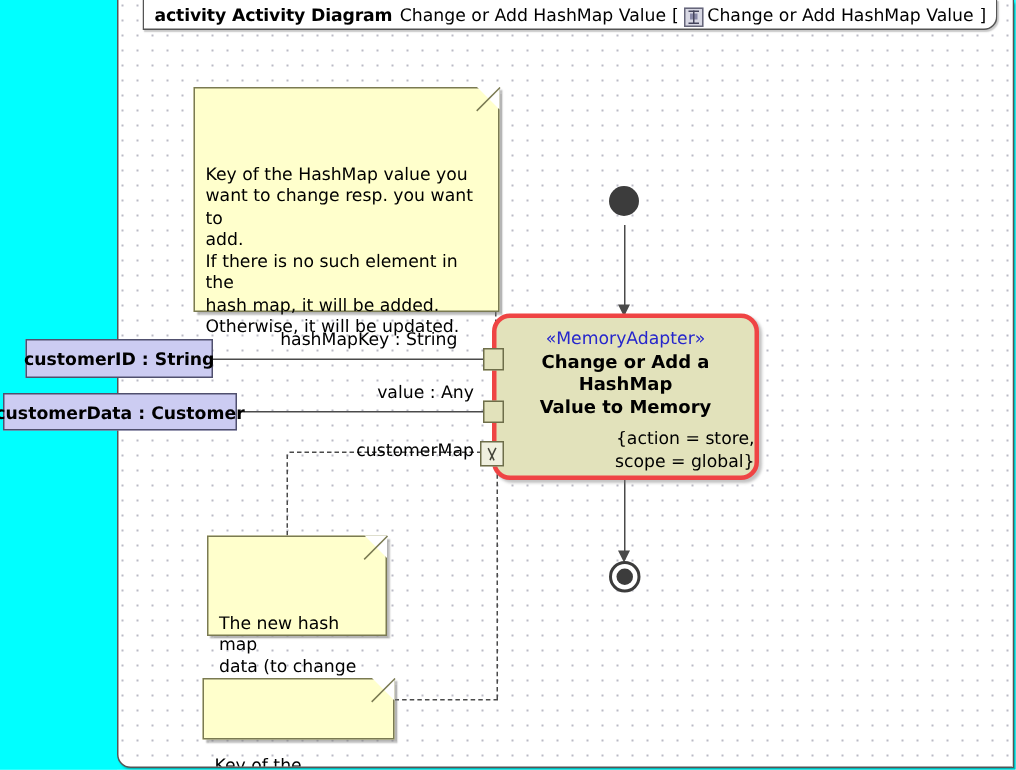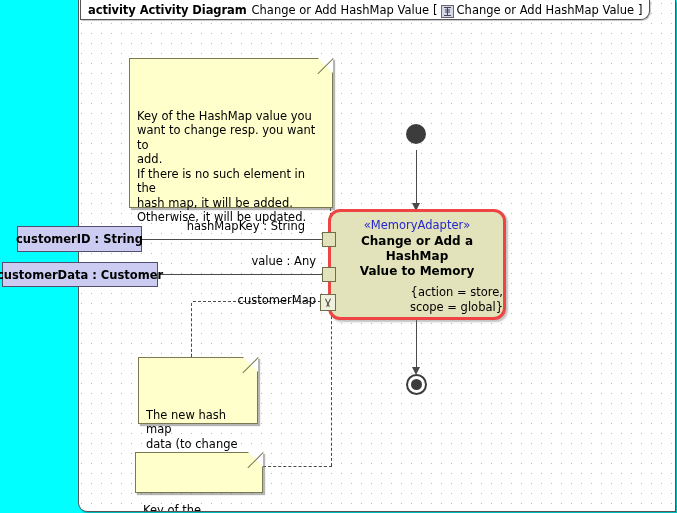--- a/index.html
+++ b/index.html
@@ -32,21 +32,21 @@
   .grid {
     position: absolute; left: 0; top: 0; right: 0; bottom: 0;
     background-image:
       radial-gradient(circle at 0.5px 0.5px, #b9b9c4 0.7px, transparent 0.9px);
     background-size: 10px 10px;
     background-position: 2px 3px;
   }
 
   
   .frame-tab {
-    position: absolute; left: 80px; top: 0px;
+    position: absolute; left: 95px; top: 0px;
     height: 20px;
     background: #ffffff;
     border: 1px solid #555555;
     border-top: none;
     border-bottom-right-radius: 9px;
     box-sizing: border-box;
     display: flex; align-items: center;
     padding: 0 6px 0 7px;
     white-space: nowrap;
     z-index: 6;

